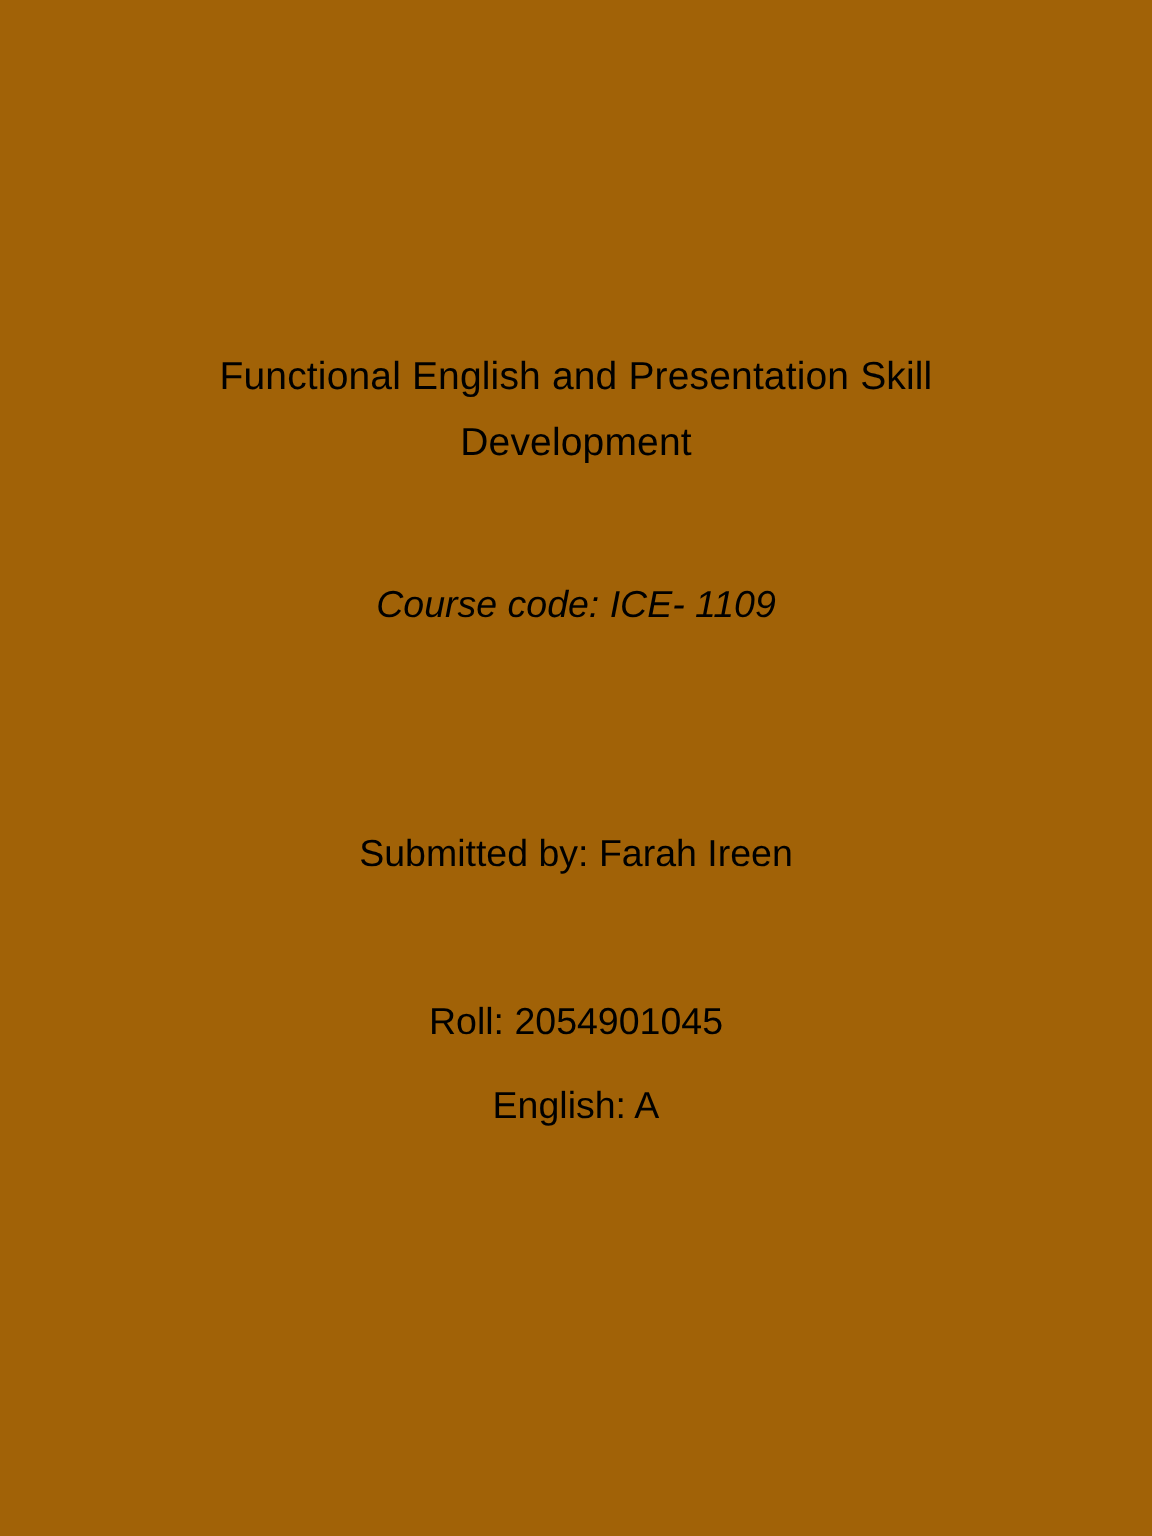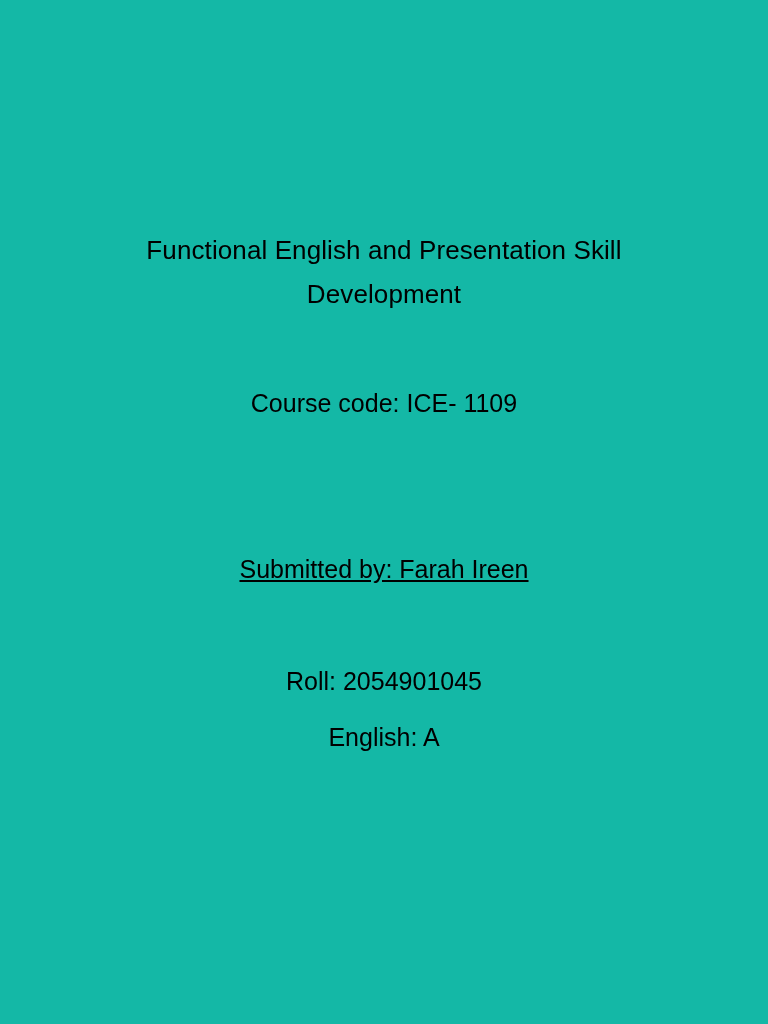--- a/index.html
+++ b/index.html
@@ -11,21 +11,21 @@
     width: 768px;
     height: 1024px;
     font-family: "Liberation Sans", sans-serif;
     color: #000000;
     overflow: hidden;
   }
   .page {
     position: relative;
     width: 768px;
     height: 1024px;
-    background: #14b8a6;
+    background: #a16207;
     box-sizing: border-box;
   }
   .content {
     position: absolute;
     left: 0;
     right: 0;
     top: 228px;
     text-align: center;
   }
   .doc-title {
@@ -34,27 +34,27 @@
     font-weight: normal;
     margin: 0 auto;
     width: 540px;
     letter-spacing: 0.1px;
   }
   .spacer-1 { height: 70px; }
   .course-code {
     font-size: 25px;
     line-height: 34px;
     margin: 0;
+    font-style: italic;
   }
   .spacer-2 { height: 132px; }
   .submitted-by {
     font-size: 25px;
     line-height: 34px;
     margin: 0;
-    text-decoration: underline;
   }
   .spacer-3 { height: 78px; }
   .roll {
     font-size: 25px;
     line-height: 34px;
     margin: 0;
   }
   .spacer-4 { height: 22px; }
   .section {
     font-size: 25px;

